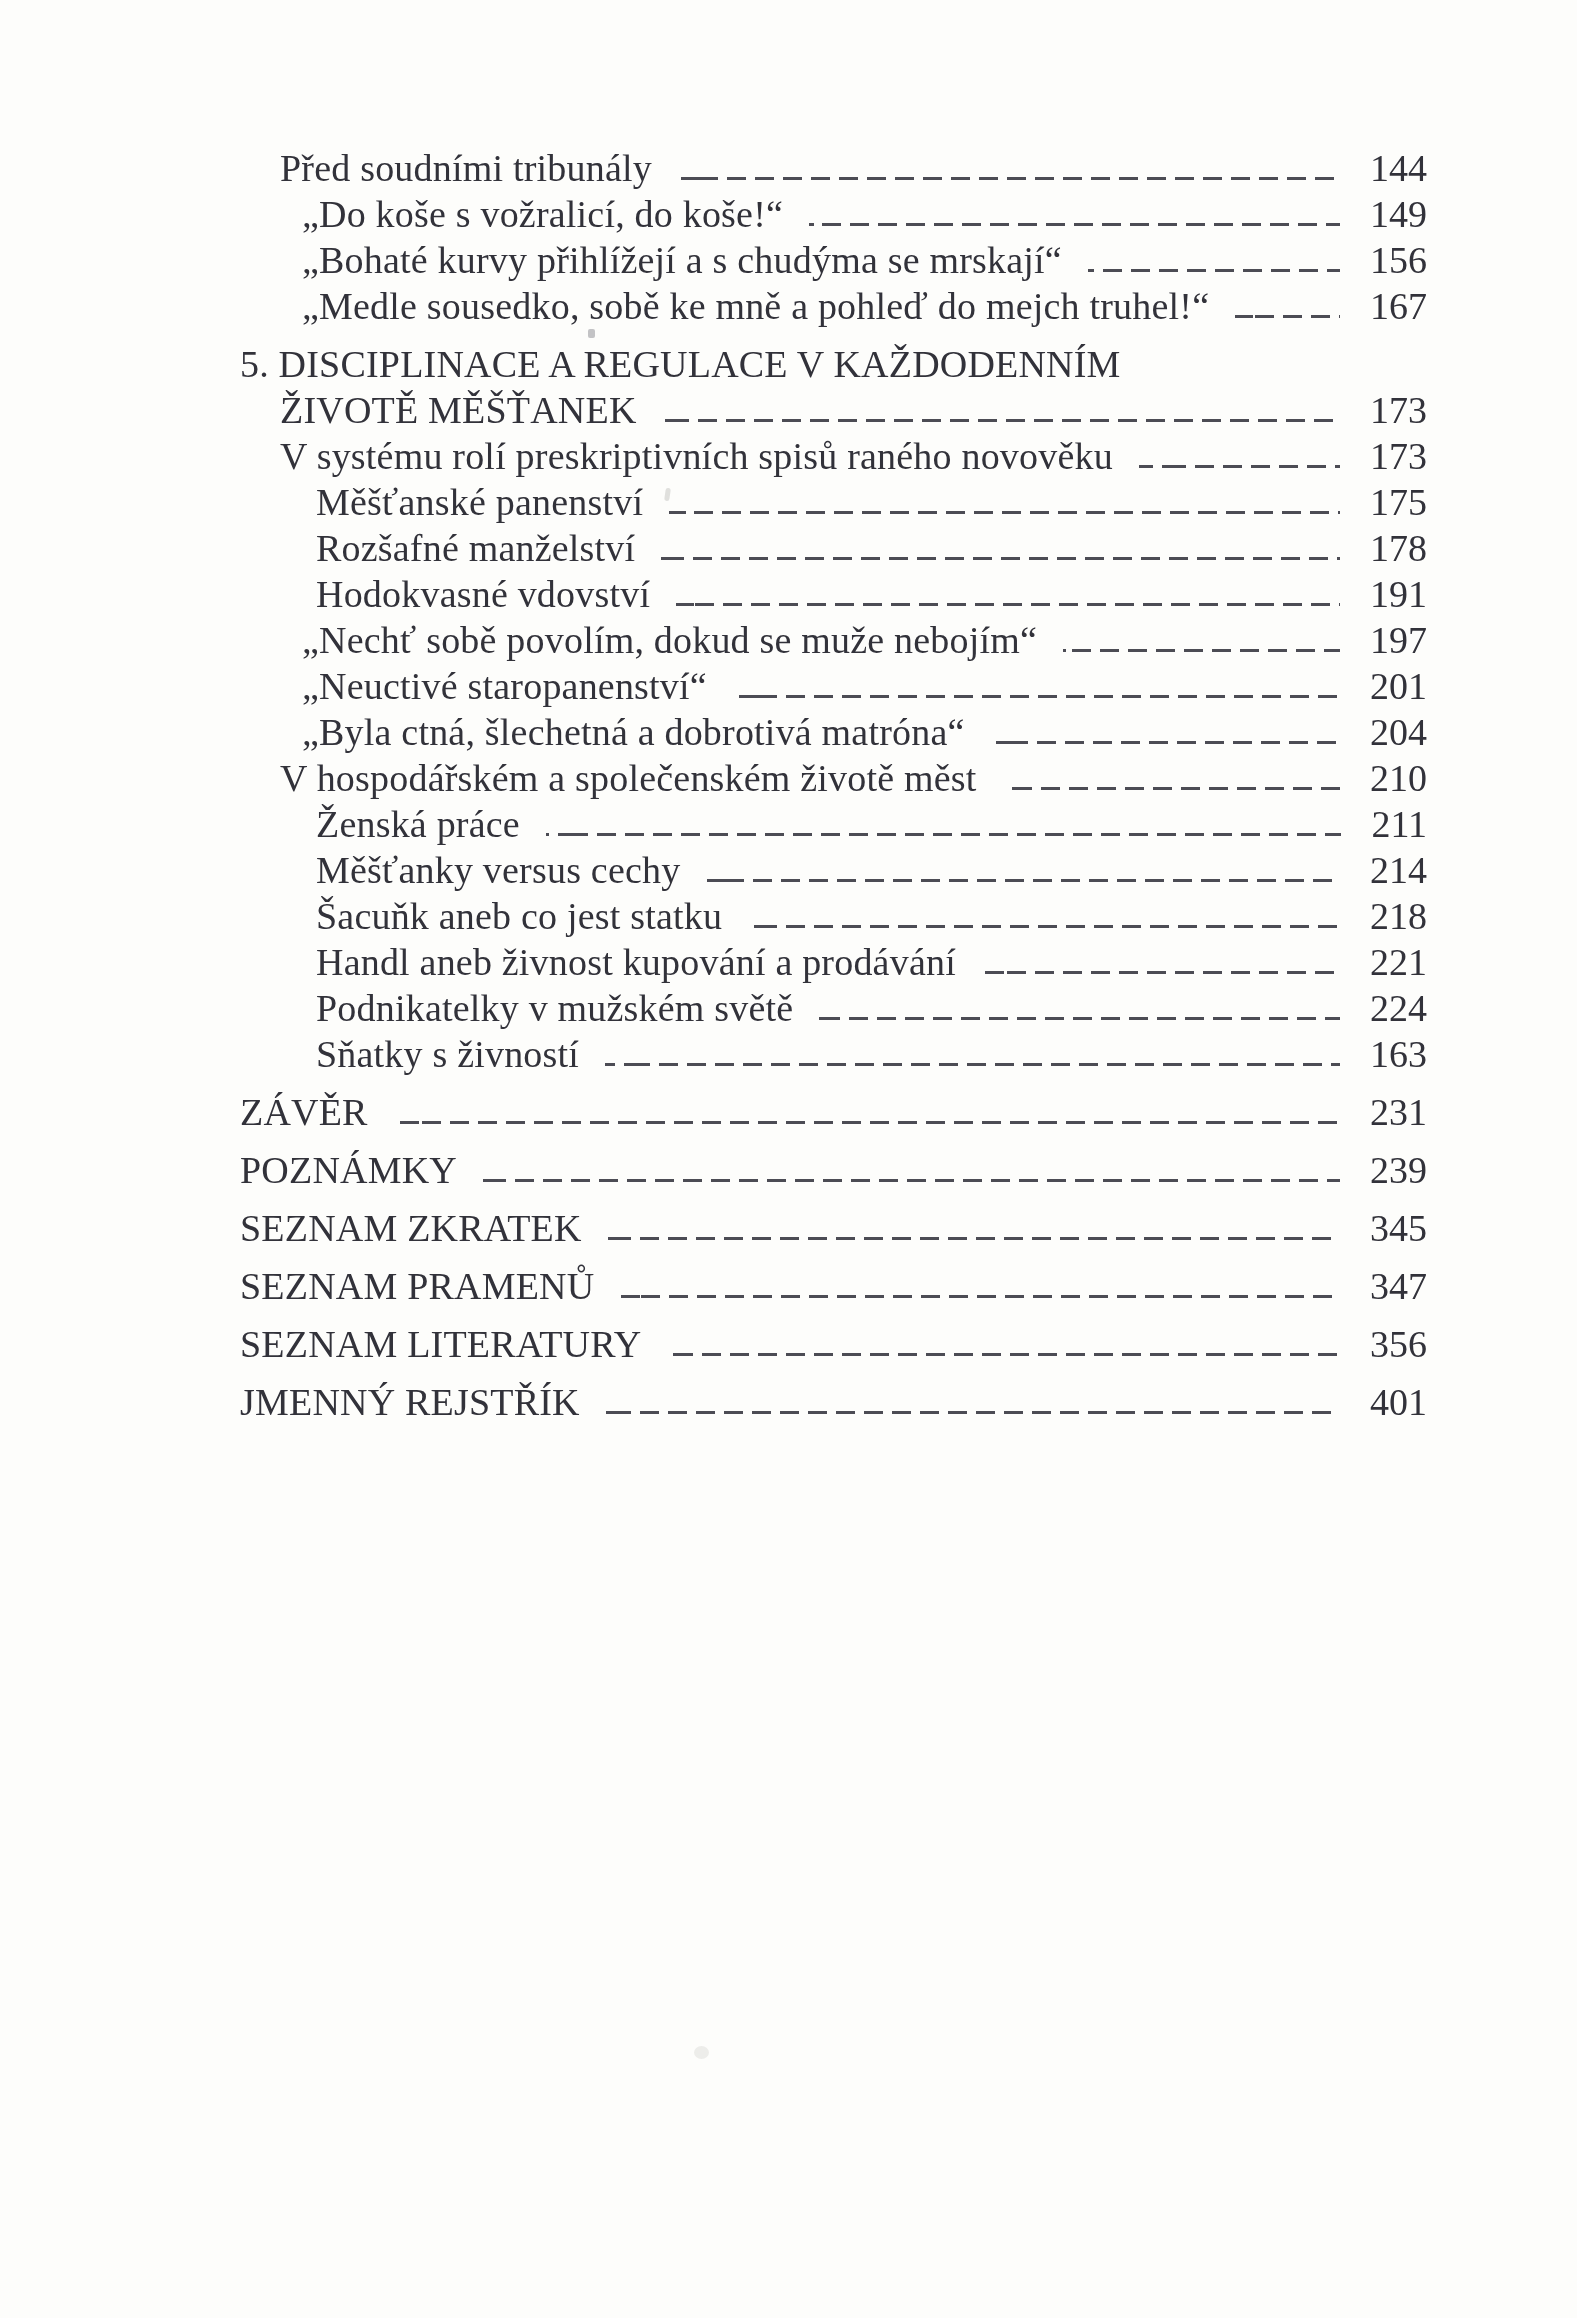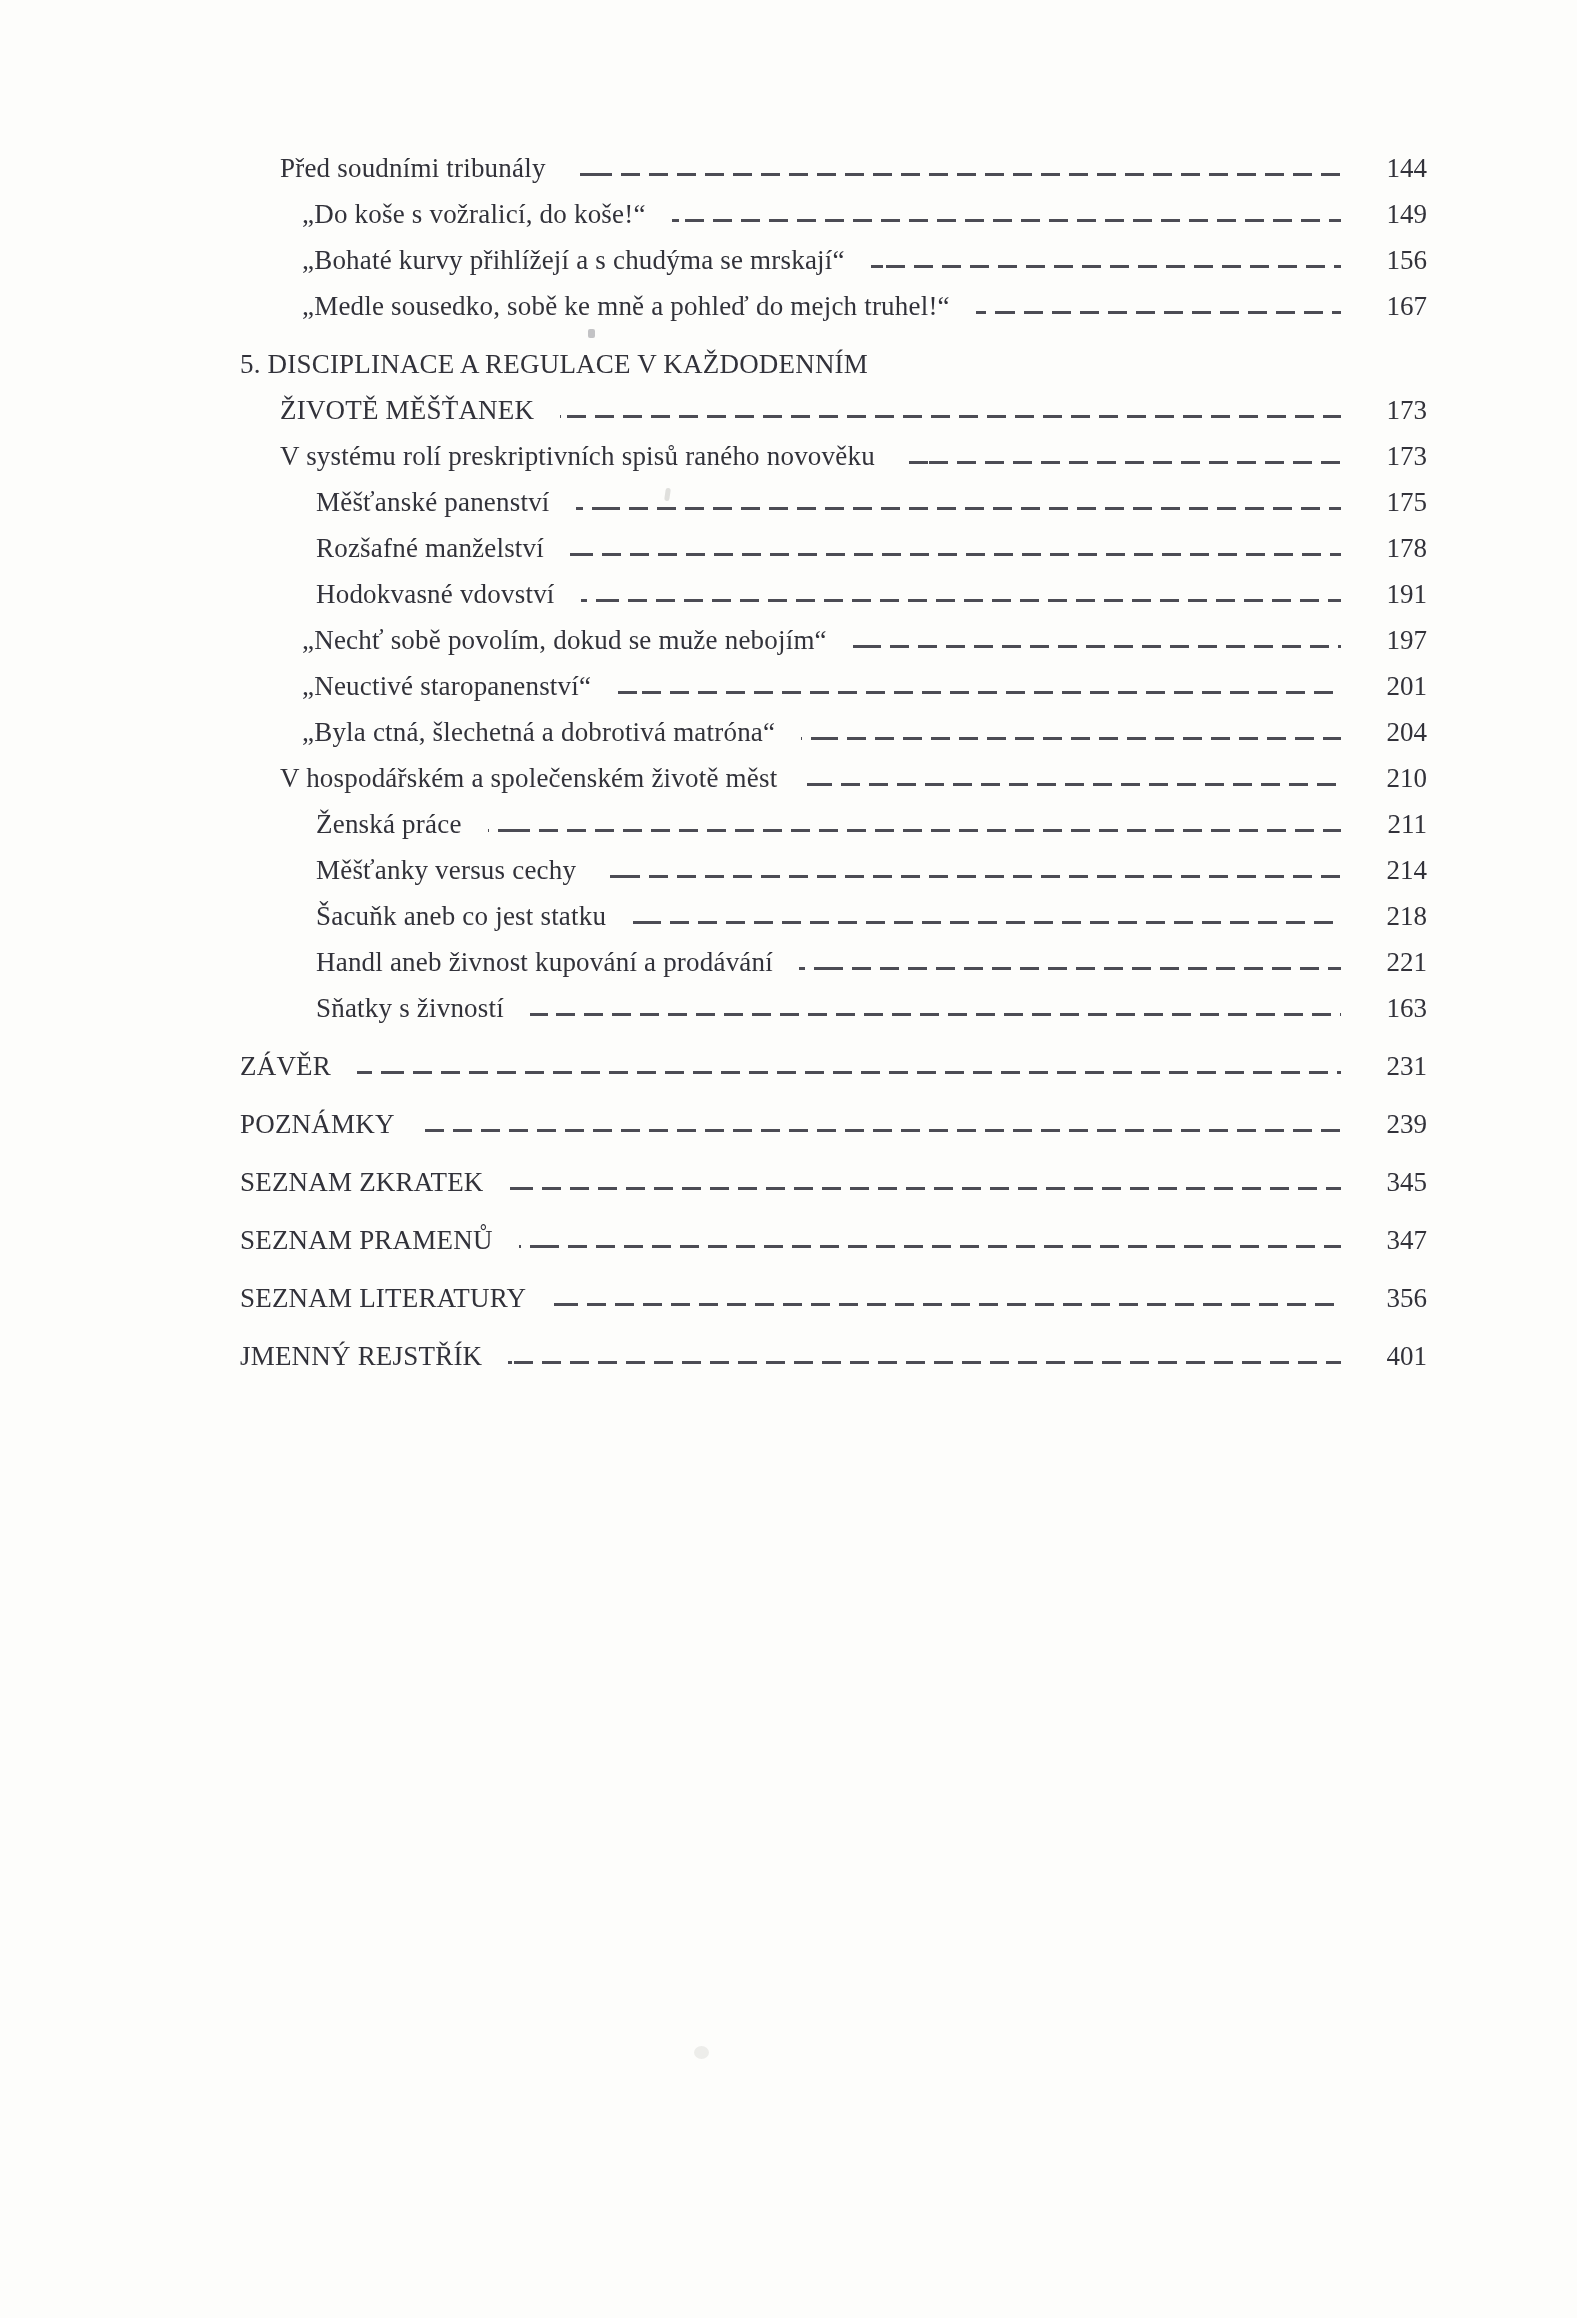--- a/index.html
+++ b/index.html
@@ -14,21 +14,21 @@
     background: #fdfdfb;
     overflow: hidden;
     font-family: "Liberation Serif", serif;
     color: #32323a;
   }
   .toc {
     position: absolute;
     left: 240px;
     top: 145px;
     width: 1187px;
-    font-size: 27px;
+    font-size: 38px;
     line-height: 46px;
   }
   .toc-row {
     display: flex;
     align-items: baseline;
     white-space: nowrap;
   }
   .toc-row.indent-1 { padding-left: 40px; }
   .toc-row.indent-2 { padding-left: 76px; }
   .toc-row.hanging .toc-title { margin-left: -14px; text-align: right; }
@@ -163,20 +163,25 @@
     <span class="toc-title">Šacuňk aneb co jest statku</span>
     <span class="toc-leader" style="background-position-x: 10px;"></span>
     <span class="toc-page">218</span>
   </div>
       <div class="toc-row indent-2">
     <span class="toc-title">Handl aneb živnost kupování a prodávání</span>
     <span class="toc-leader" style="background-position-x: 25px;"></span>
     <span class="toc-page">221</span>
   </div>
       <div class="toc-row indent-2">
+    <span class="toc-title">Podnikatelky v mužském světě</span>
+    <span class="toc-leader" style="background-position-x: 2px;"></span>
+    <span class="toc-page">224</span>
+  </div>
+      <div class="toc-row indent-2">
     <span class="toc-title">Sňatky s živností</span>
     <span class="toc-leader" style="background-position-x: 26px;"></span>
     <span class="toc-page">163</span>
   </div>
       <div class="toc-row indent-0 gap-back">
     <span class="toc-title">ZÁVĚR</span>
     <span class="toc-leader" style="background-position-x: 28px;"></span>
     <span class="toc-page">231</span>
   </div>
       <div class="toc-row indent-0 gap-back">

